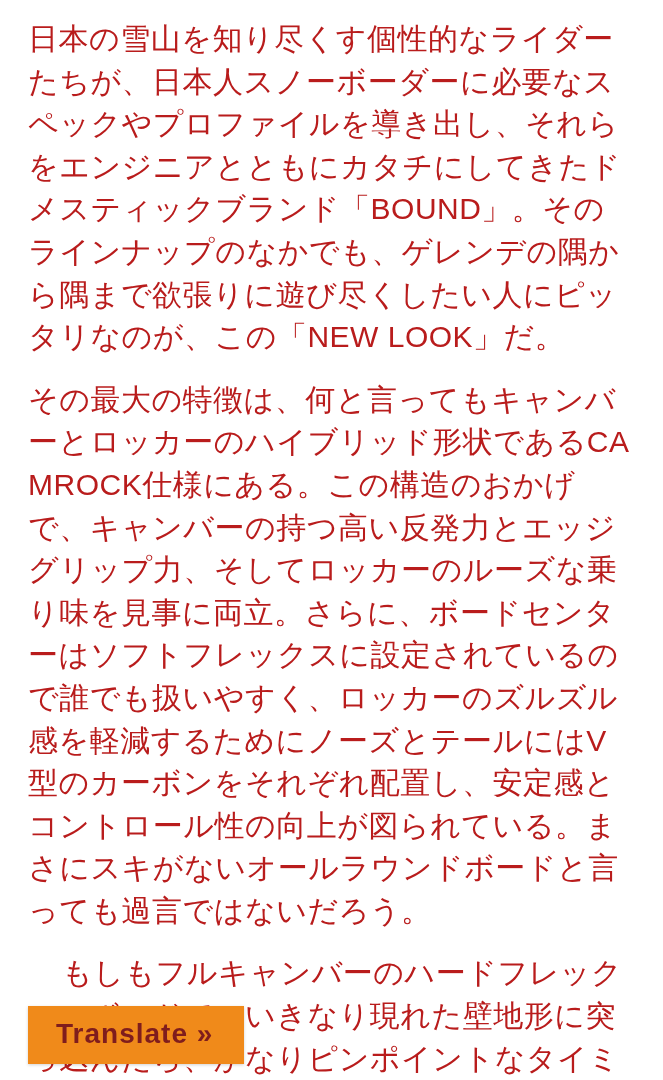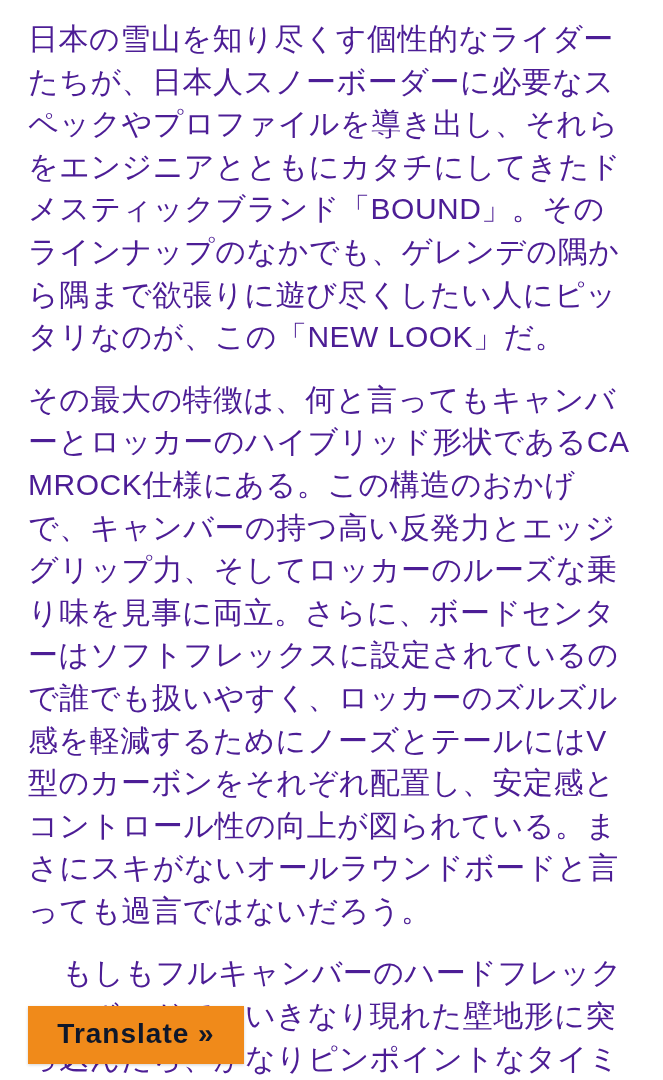--- a/index.html
+++ b/index.html
@@ -16,47 +16,46 @@
   }
   .article {
     position: absolute;
     left: 0;
     top: 0;
     width: 663px;
     box-sizing: border-box;
     padding: 18px 28px 0 28px;
   }
   .para {
-    color: #4c1d95;
+    color: #b91c1c;
     font-size: 30px;
     line-height: 1.42;
     letter-spacing: 0.5px;
     margin: 0 0 0 0;
     text-align: left;
     word-break: break-all;
   }
   .para + .para {
     margin-top: 20px;
   }
   .indent {
     text-indent: 34px;
   }
   .translate-bar {
     position: absolute;
     left: 28px;
     bottom: 16px;
     background: #f08a1a;
-    color: #0f172a;
+    color: #7f1d1d;
     font-size: 28px;
     font-weight: bold;
     letter-spacing: 1px;
-    padding: 12px 22px 14px 22px;
+    padding: 12px 22px 14px 28px;
     box-sizing: border-box;
     min-width: 216px;
-    text-align: center;
     box-shadow: 0 1px 3px rgba(0,0,0,0.18);
     cursor: pointer;
     user-select: none;
   }
 </style>
 </head>
 <body>
 
 <div class="article">
   <p class="para">日本の雪山を知り尽くす個性的なライダーたちが、日本人スノーボーダーに必要なスペックやプロファイルを導き出し、それらをエンジニアとともにカタチにしてきたドメスティックブランド「BOUND」。そのラインナップのなかでも、ゲレンデの隅から隅まで欲張りに遊び尽くしたい人にピッタリなのが、この「NEW LOOK」だ。</p>

